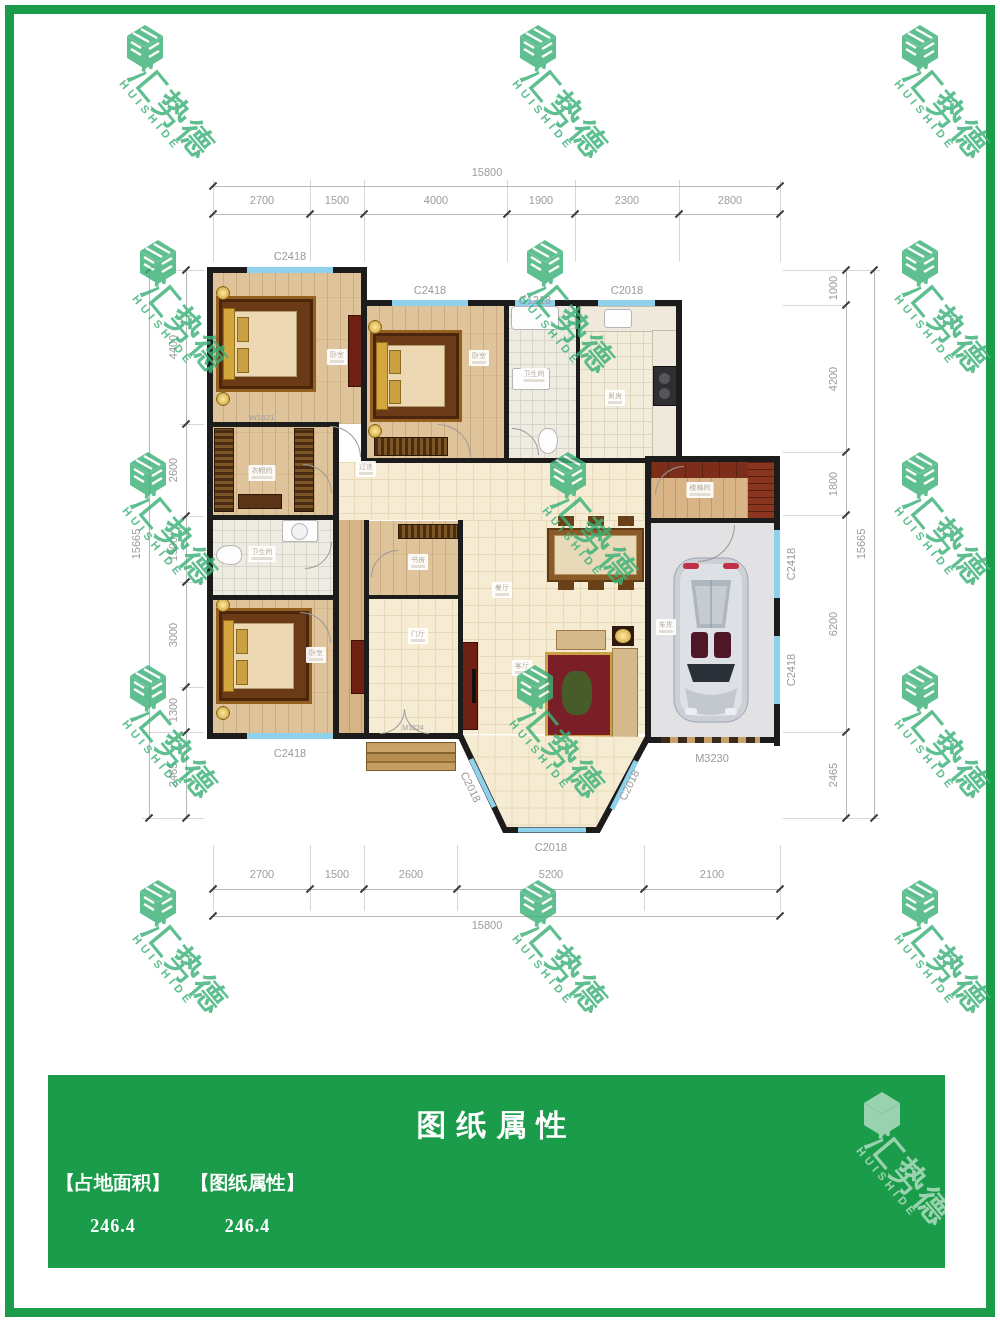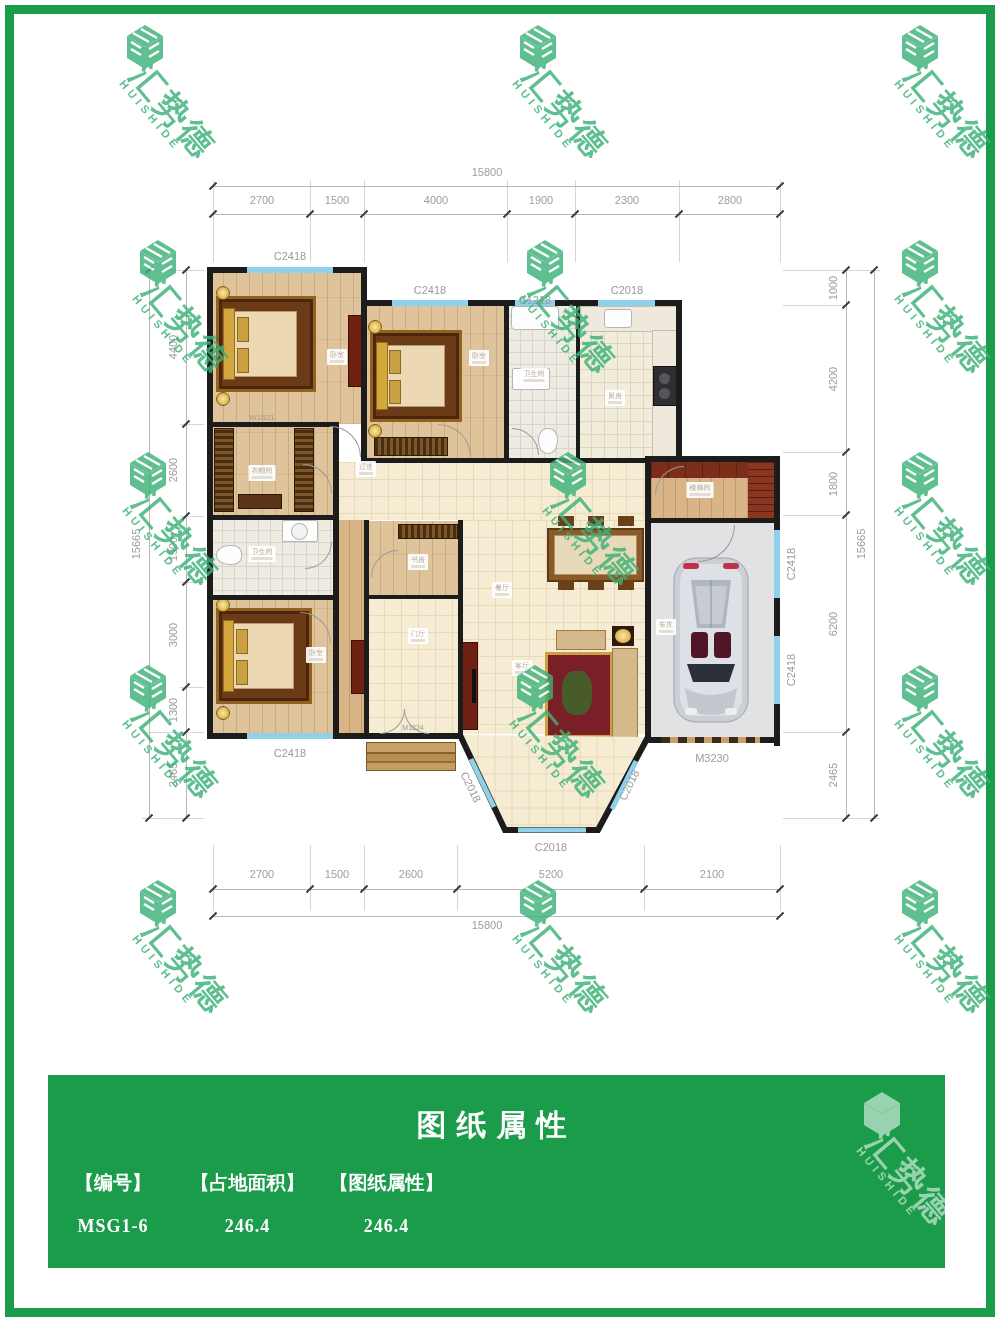--- a/index.html
+++ b/index.html
@@ -427,24 +427,20 @@
     </div>
   <div class="rl" style="left:700px;top:490px">
       <div>楼梯间</div>
       <div class="bar"></div>
     </div>
 
   <div id="banner">
     <div class="bn-title">图纸属性</div>
     <div class="bn-grid">
       <div>
-          <div class="bn-h">【编号】</div>
-          <div class="bn-v">MSG1-6</div>
-        </div>
-      <div>
           <div class="bn-h">【占地面积】</div>
           <div class="bn-v">246.4</div>
         </div>
       <div>
           <div class="bn-h">【图纸属性】</div>
           <div class="bn-v">246.4</div>
         </div>
     </div>
   </div>
 <div class="wm" style="left: 125px; top: 25px;"><svg width="40" height="44" viewBox="0 0 40 44">

